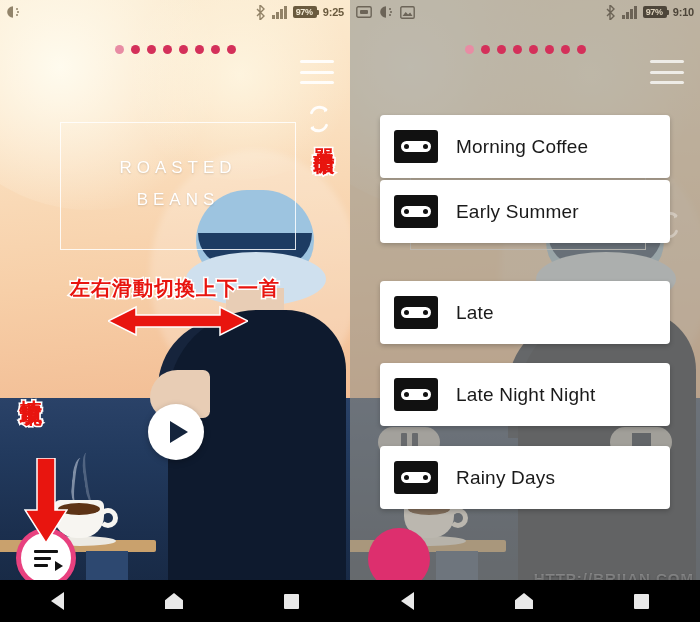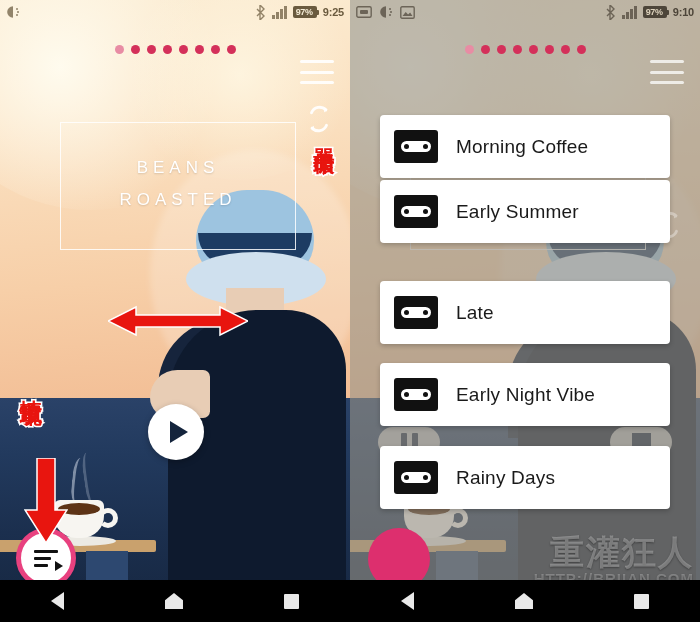--- a/index.html
+++ b/index.html
@@ -345,25 +345,26 @@
     </div>
 
     <svg class="repeat-ico" viewBox="0 0 24 24">
       <path d="M6 7a7 7 0 0111.5-2.3M18 17a7 7 0 01-11.5 2.3" stroke="#ffffff" stroke-width="2.3" fill="none" stroke-linecap="round" opacity="0.92"></path>
       <path d="M16.4 2.2l2.4 2.4-2.8 2.1z" fill="#ffffff" opacity="0.92"></path>
       <path d="M7.6 21.8l-2.4-2.4 2.8-2.1z" fill="#ffffff" opacity="0.92"></path>
     </svg>
 
     <div class="album-frame"></div>
     <div class="album-title">
+      <div>ROASTED</div>
       <div>BEANS</div>
-      <div>ROASTED</div>
     </div>
 
     <div class="anno anno-loop">單曲循環</div>
+    <div class="anno anno-swipe">左右滑動切換上下一首</div>
     <div class="anno anno-list">情境歌單</div>
 
     <svg class="arrow-lr" viewBox="0 0 140 34">
       <path d="M0 17 L28 3 L28 11 L112 11 L112 3 L140 17 L112 31 L112 23 L28 23 L28 31 Z" fill="#e8150f" stroke="#ffffff" stroke-width="1.5"></path>
     </svg>
 
     <svg class="arrow-down" viewBox="0 0 44 86">
       <path d="M13 0 L31 0 L31 52 L43 52 L22 85 L1 52 L13 52 Z" fill="#e8150f" stroke="#ffffff" stroke-width="1.5"></path>
     </svg>
 
@@ -511,35 +512,34 @@
           </span>
         <span class="pl-label">Late</span>
       </div>
       <div class="pl-item" style="top:363px">
         <span class="cassette">
             <span class="win">
               <i></i>
               <i></i>
             </span>
           </span>
-        <span class="pl-label">Early Night Vibe</span>
+        <span class="pl-label">Late Night Night</span>
       </div>
       <div class="pl-item" style="top:446px">
         <span class="cassette">
             <span class="win">
               <i></i>
               <i></i>
             </span>
           </span>
         <span class="pl-label">Rainy Days</span>
       </div>
     </div>
 
     <div class="watermark">
-      <div class="wm-main">重灌狂人</div>
       <div class="wm-url">HTTP://BRIIAN.COM</div>
     </div>
 
     <div class="navbar">
       <span class="nav-back"></span>
       <span class="nav-home"></span>
       <span class="nav-recent"></span>
     </div>
   </div>
 

